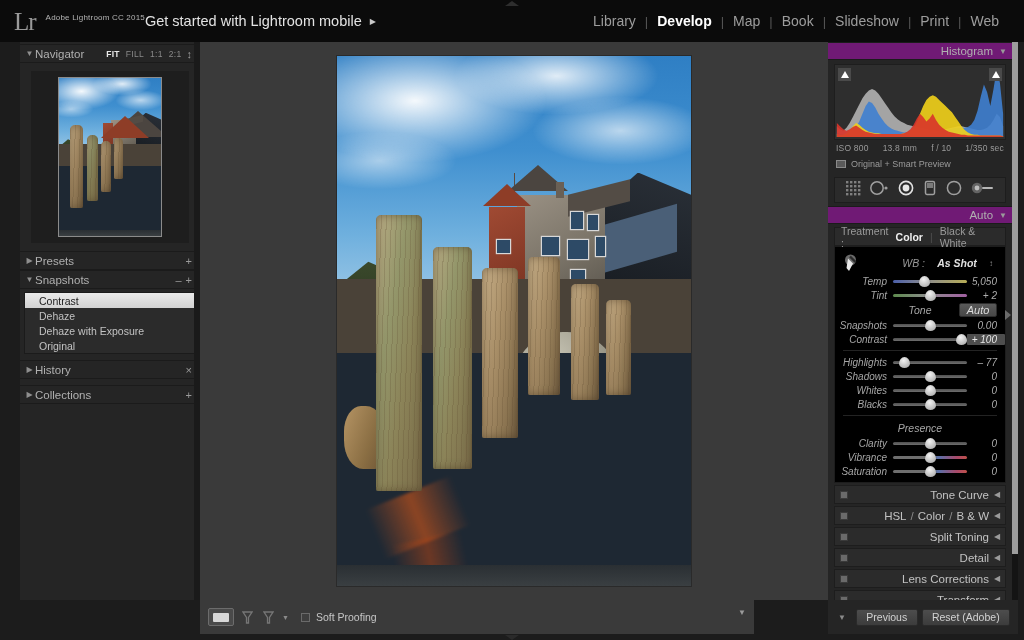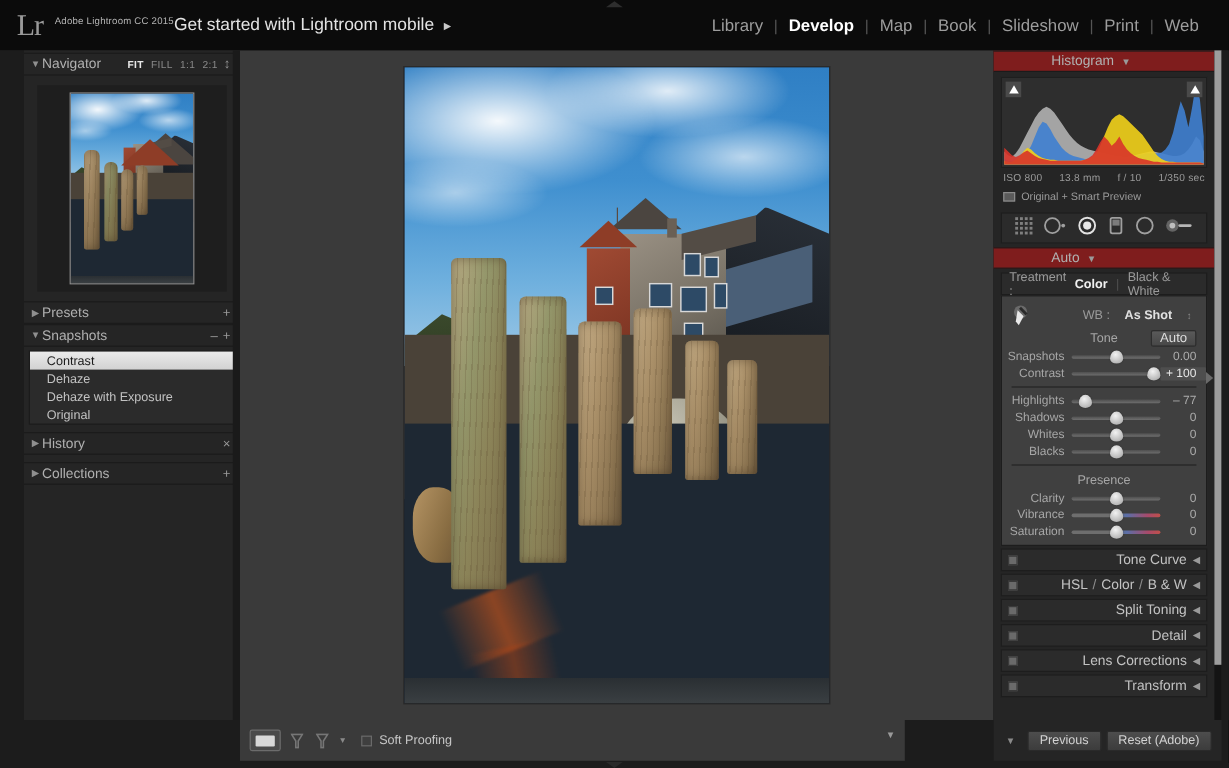--- a/index.html
+++ b/index.html
@@ -272,24 +272,24 @@
     position: absolute; left: 0; top: 0; width: 184px; height: 558px;
   }
   #rightExpand {
     position: absolute; right: 13px; top: 268px;
     width: 0; height: 0; border-top: 5px solid transparent;
     border-bottom: 5px solid transparent; border-left: 6px solid #6a6a6a;
     cursor: pointer;
   }
 
   .rp-head {
-    height: 18px; display: flex; align-items: center; justify-content: flex-start;
-    font-size: 11.5px; color: #b0b0b0; background: #7f1d1d;
+    height: 18px; display: flex; align-items: center; justify-content: flex-end;
+    font-size: 11.5px; color: #b0b0b0; background: #701a75;
     border-top: 1px solid #1b1b1b; border-bottom: 1px solid #1b1b1b;
-    padding-right: 5px; cursor: pointer; user-select: none; padding-left: 48px;
+    padding-right: 5px; cursor: pointer; user-select: none;
   }
   .rp-head .tri-d { margin-left: 6px; font-size: 8px; color: #9a9a9a; }
 
   #histoBox {
     margin: 4px 6px 0 6px; height: 76px; background: #2e2e2e;
     border: 1px solid #1e1e1e; position: relative;
   }
   #histoCanvas { position: absolute; left: 0; top: 0; width: 100%; height: 100%; }
   .clipTri {
     position: absolute; top: 3px; width: 13px; height: 13px; background: #4a4a4a;
@@ -323,22 +323,23 @@
     margin: 3px 6px 0 6px; height: 19px; background: #2b2b2b;
     border: 1px solid #1d1d1d;
     display: flex; align-items: center; font-size: 10.5px; color: #9a9a9a;
   }
   .treatRow .lbl { padding-left: 6px; flex: 1 1 auto; }
   .treatRow .opt { padding: 0 7px; cursor: pointer; }
   .treatRow .opt.on { color: #f0f0f0; font-weight: bold; }
   .treatRow .bar { color: #4f4f4f; }
 
   .basicBody {
-    margin: 0 6px 0 6px; background: #404040; border: 1px solid #1d1d1d;
+    margin: 0 6px 0 6px; background: #000000; border: 1px solid #1d1d1d;
     padding: 5px 0 4px 0;
+    font-style: italic;
   }
   .wbRow {
     display: flex; align-items: center; height: 22px;
     font-size: 10.5px; color: #9a9a9a;
   }
   .wbRow .eyedrop { width: 38px; display: flex; justify-content: center; }
   .wbRow .wblbl { width: 52px; text-align: right; }
   .wbRow .wbval { flex: 1 1 auto; text-align: center; color: #e0e0e0; font-weight: bold; }
   .wbRow .wbtri { width: 16px; font-size: 8px; color: #8a8a8a; }
 
@@ -710,20 +711,38 @@
                 <circle cx="7.5" cy="6" r="5.5" fill="#6a6a6a"></circle>
                 <path d="M5 4.5 L10 9.5 L6 17 L3.5 14 Z" fill="#e8e8e8"></path>
                 <path d="M7 2.5 L12.5 8" stroke="#2a2a2a" stroke-width="2.4" fill="none"></path>
               </svg>
             </span>
             <span class="wblbl">WB :</span>
             <span class="wbval">As Shot</span>
             <span class="wbtri">↕</span>
           </div>
 
+          <div id="wbSliders">
+              <div class="sld">
+                <span class="nm">Temp</span>
+                <span class="track">
+                  <span class="line temp"></span>
+                  <span class="knob" style="left: 42%;"></span>
+                </span>
+                <span class="val">5,050</span>
+              </div>
+              <div class="sld">
+                <span class="nm">Tint</span>
+                <span class="track">
+                  <span class="line tint"></span>
+                  <span class="knob" style="left: 50%;"></span>
+                </span>
+                <span class="val">+ 2</span>
+              </div>
+            </div>
 
           <div class="sectTitle">
             <span>Tone</span>
             <span class="autoBtn">Auto</span>
           </div>
 
           <div id="toneSliders">
               <div class="sld">
                 <span class="nm">Snapshots</span>
                 <span class="track">

